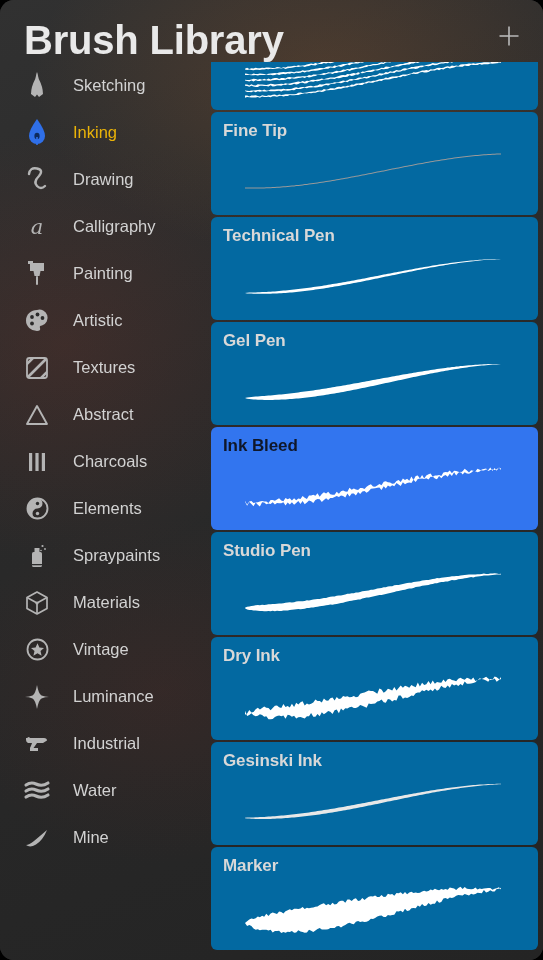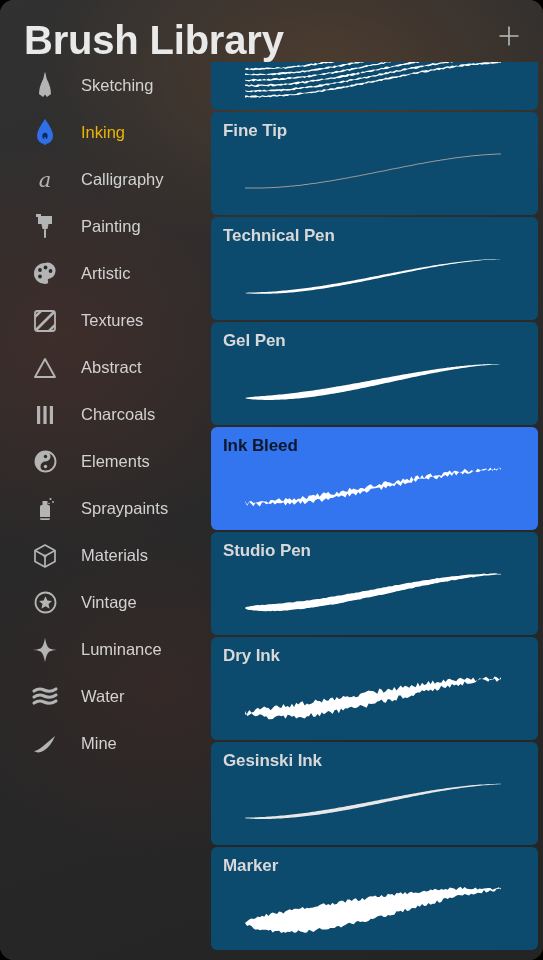--- a/index.html
+++ b/index.html
@@ -75,21 +75,21 @@
     width: 211px;
     height: 898px;
     z-index: 2;
     overflow: hidden;
   }
   .sidebar-item {
     position: relative;
     height: 47px;
     display: flex;
     align-items: center;
-    padding-left: 28px;
+    padding-left: 20px;
   }
   .sb-icon {
     width: 34px;
     height: 34px;
     display: flex;
     align-items: center;
     justify-content: center;
     flex: 0 0 34px;
   }
   .sb-icon svg { display: block; }
@@ -109,21 +109,21 @@
     width: 332px;
     height: 898px;
     z-index: 2;
     overflow: hidden;
   }
   .brush-card {
     position: relative;
     width: 327px;
     height: 103px;
     margin-bottom: 2px;
-    background: #0c4a6e;
+    background: #0369a1;
     border-radius: 6px;
     overflow: hidden;
   }
   .brush-card.partial {
     height: 48px;
     border-radius: 0 0 6px 6px;
     margin-bottom: 2px;
   }
   .brush-card.selected { background: #3275ef; }
   .brush-name {
@@ -174,20 +174,28 @@
       </div>
       <div class="sidebar-item selected">
         <span class="sb-icon">
           <svg width="22" height="30" viewBox="0 0 22 30">
             <path d="M11 1 Q3 12 3 18 A8 8 0 0 0 19 18 Q19 12 11 1 Z" fill="#2f6fe8"></path>
             <ellipse cx="11" cy="18" rx="2.6" ry="3.2" fill="#0d2a5e"></ellipse>
             <rect x="10.2" y="19" width="1.6" height="8" fill="#2f6fe8"></rect>
           </svg>
         </span>
         <span class="sb-label">Inking</span>
+      </div>
+      <div class="sidebar-item">
+        <span class="sb-icon">
+          <svg width="26" height="30" viewBox="0 0 26 30">
+            <path d="M5 9 Q6 2 13 3.5 Q20 5 15 11 Q9 17 13 21 Q17 25 21 21" stroke="#b4b4b4" stroke-width="2.4" fill="none" stroke-linecap="round"></path>
+          </svg>
+        </span>
+        <span class="sb-label">Drawing</span>
       </div>
       <div class="sidebar-item">
         <span class="sb-icon">
           <svg width="26" height="30" viewBox="0 0 26 30">
             <text x="13" y="22" font-family="'DejaVu Serif',serif" font-style="italic" font-size="21" fill="#b4b4b4" text-anchor="middle">a</text>
           </svg>
         </span>
         <span class="sb-label">Calligraphy</span>
       </div>
       <div class="sidebar-item">
@@ -296,20 +304,29 @@
         <span class="sb-icon">
           <svg width="28" height="28" viewBox="0 0 28 28">
             <path d="M14 2 Q15.6 11 18.5 12.6 Q22 14 26 14 Q22 14 18.5 15.4 Q15.6 17 14 26 Q12.4 17 9.5 15.4 Q6 14 2 14 Q6 14 9.5 12.6 Q12.4 11 14 2 Z" fill="#b4b4b4"></path>
           </svg>
         </span>
         <span class="sb-label">Luminance</span>
       </div>
       <div class="sidebar-item">
         <span class="sb-icon">
           <svg width="28" height="26" viewBox="0 0 28 26">
+            <path d="M4 6 L9 9 L6 6 Z" fill="#b4b4b4"></path>
+            <path d="M3 7 H21 Q24 7 24 9.5 L20 12 H14 Q12 15 10.5 17 H15 V20 H7 V17 Q8.5 14 9 12 H5 Q3 11 3 9 Z" fill="#b4b4b4"></path>
+          </svg>
+        </span>
+        <span class="sb-label">Industrial</span>
+      </div>
+      <div class="sidebar-item">
+        <span class="sb-icon">
+          <svg width="28" height="26" viewBox="0 0 28 26">
             <path d="M3 7 Q8 3.5 13 6 Q19 9 25 5" stroke="#b4b4b4" stroke-width="3.1" fill="none" stroke-linecap="round"></path>
             <path d="M3 13 Q8 9.5 13 12 Q19 15 25 11" stroke="#b4b4b4" stroke-width="3.1" fill="none" stroke-linecap="round"></path>
             <path d="M3 19 Q8 15.5 13 18 Q19 21 25 17" stroke="#b4b4b4" stroke-width="3.1" fill="none" stroke-linecap="round"></path>
           </svg>
         </span>
         <span class="sb-label">Water</span>
       </div>
       <div class="sidebar-item">
         <span class="sb-icon">
           <svg width="28" height="26" viewBox="0 0 28 26">

